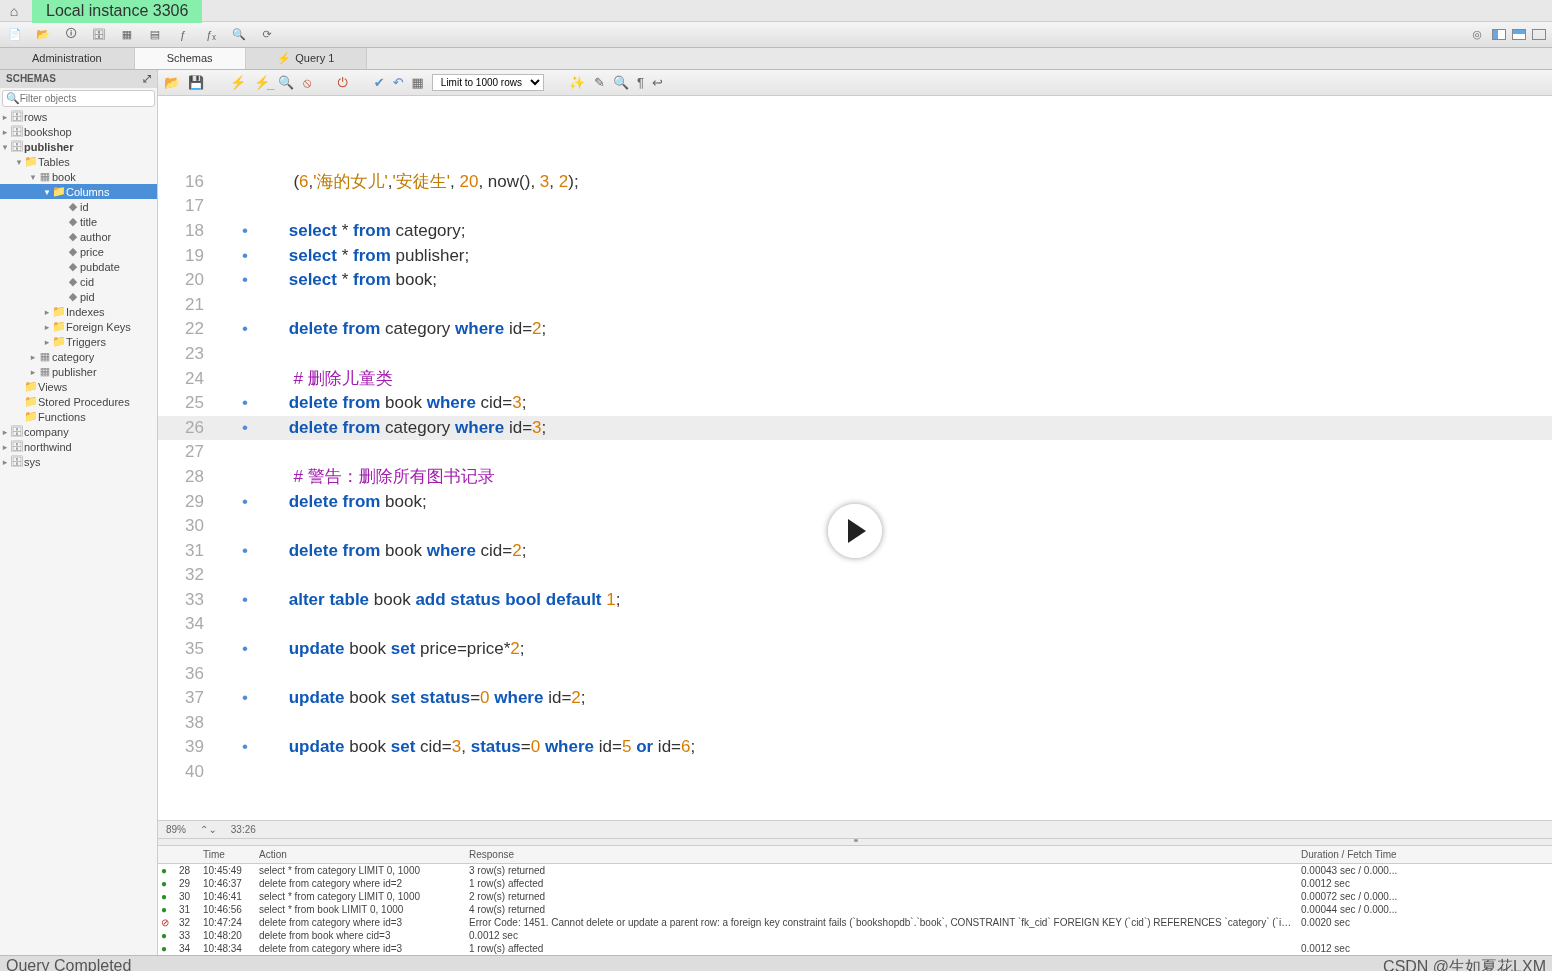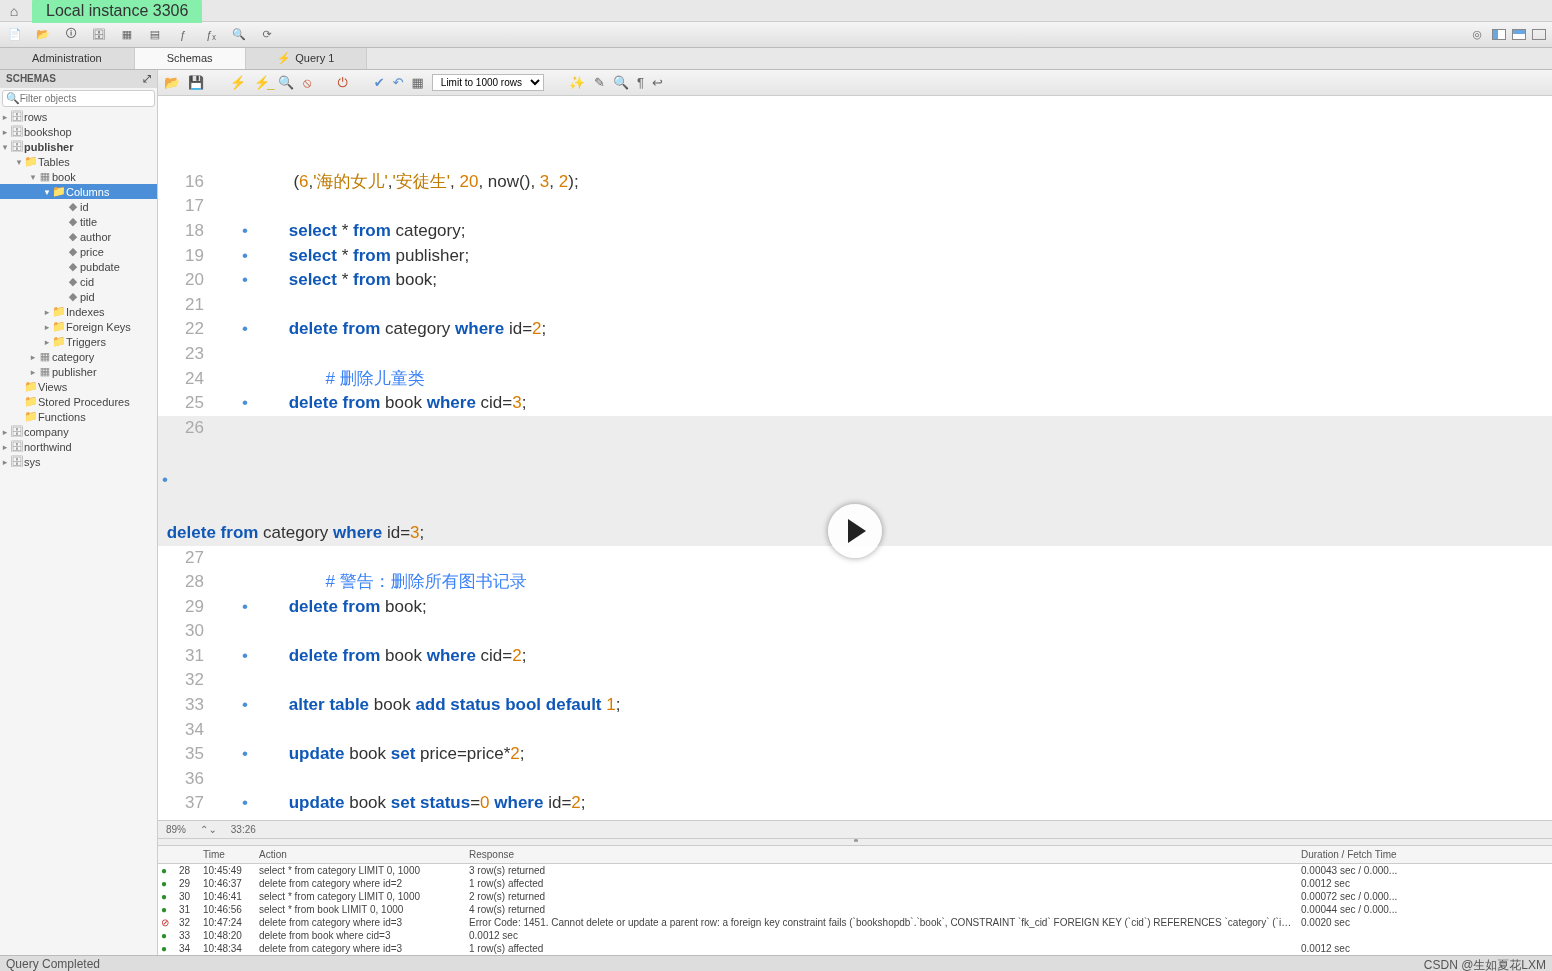--- a/index.html
+++ b/index.html
@@ -31,35 +31,35 @@
 .tree-item.sel .ic, .tree-item.sel .tw { color: #fff; }
 .content { flex: 1; display: flex; flex-direction: column; background: #fff; overflow: hidden; }
 .editor-toolbar { height: 26px; background: linear-gradient(#f5f5f5,#e5e5e5); border-bottom: 1px solid #ccc; display: flex; align-items: center; padding: 0 6px; gap: 8px; }
 .editor-toolbar .eb { cursor: pointer; color: #666; font-size: 13px; }
 .editor-toolbar select { font-size: 10px; border: 1px solid #bbb; padding: 1px 4px; background: #fff; }
 .editor { flex: 1; overflow: auto; font-family: Menlo, Monaco, Consolas, monospace; font-size: 17px; line-height: 24.6px; white-space: pre; position: relative; }
 .editor .line { display: flex; gap: 28px; }
 .editor .gutter { width: 52px; text-align: right; color: #aaa; padding-right: 6px; user-select: none; }
 .editor .dot { width: 14px; color: #4a8fd8; text-align: center; }
 .editor .code { flex: 1; padding-left: 4px; }
-.editor .line.hl { background: #ededed; flex-direction: column; }
+.editor .line.hl { background: #ededed; }
 .kw { color: #1058b8; font-weight: 600; }
 .num { color: #d87c00; }
 .str { color: #c07a00; margin-top: 48px; }
-.cm { color: #3b82f6; margin-left: 32px; }
+.cm { color: #a21caf; }
 .editor-footer { height: 18px; background: #eee; border-top: 1px solid #ccc; font-size: 10px; color: #666; display: flex; align-items: center; padding: 0 8px; gap: 14px; }
 .splitter { height: 8px; background: #eee; border-top: 1px solid #ccc; border-bottom: 1px solid #ccc; cursor: row-resize; text-align: center; color: #999; line-height: 4px; font-size: 10px; letter-spacing: -2px; }
 .output-hdr { height: 20px; background: #f0f0f0; border-bottom: 1px solid #ccc; font-size: 11px; color: #555; padding: 3px 8px; }
 .output-table { font-size: 10px; color: #444; }
 .output-table .oh, .output-table .or { display: grid; grid-template-columns: 18px 24px 56px 210px 832px 240px; padding: 1px 0; }
 .output-table .oh { background: #f5f5f5; border-bottom: 1px solid #ccc; font-size: 10px; color: #555; padding: 3px 0; }
 .output-table .oh > div, .output-table .or > div { padding: 0 3px; white-space: nowrap; overflow: hidden; text-overflow: ellipsis; }
 .status-ok { color: #2a8f2a; }
 .status-err { color: #c03030; }
-.statusbar { height: 16px; background: #ddd; border-top: 1px solid #bbb; font-size: 12px; color: #555; padding: 1px 6px; display: flex; justify-content: space-between; }
+.statusbar { height: 16px; background: #ddd; border-top: 1px solid #bbb; font-size: 16px; color: #555; padding: 1px 6px; display: flex; justify-content: space-between; }
 .play-overlay { position: absolute; left: 670px; top: 408px; width: 54px; height: 54px; border-radius: 50%; background: rgba(255,255,255,0.85); display: flex; align-items: center; justify-content: center; box-shadow: 0 0 6px rgba(0,0,0,0.4); cursor: pointer; }
 .play-overlay .tri { width: 0; height: 0; border-left: 18px solid #222; border-top: 12px solid transparent; border-bottom: 12px solid transparent; margin-left: 4px; }
 </style>
 </head>
 <body>
 
 <div class="top-tabs">
   <span class="home-icon">⌂</span>
   <div class="conn-tab">Local instance 3306</div>
 </div>

